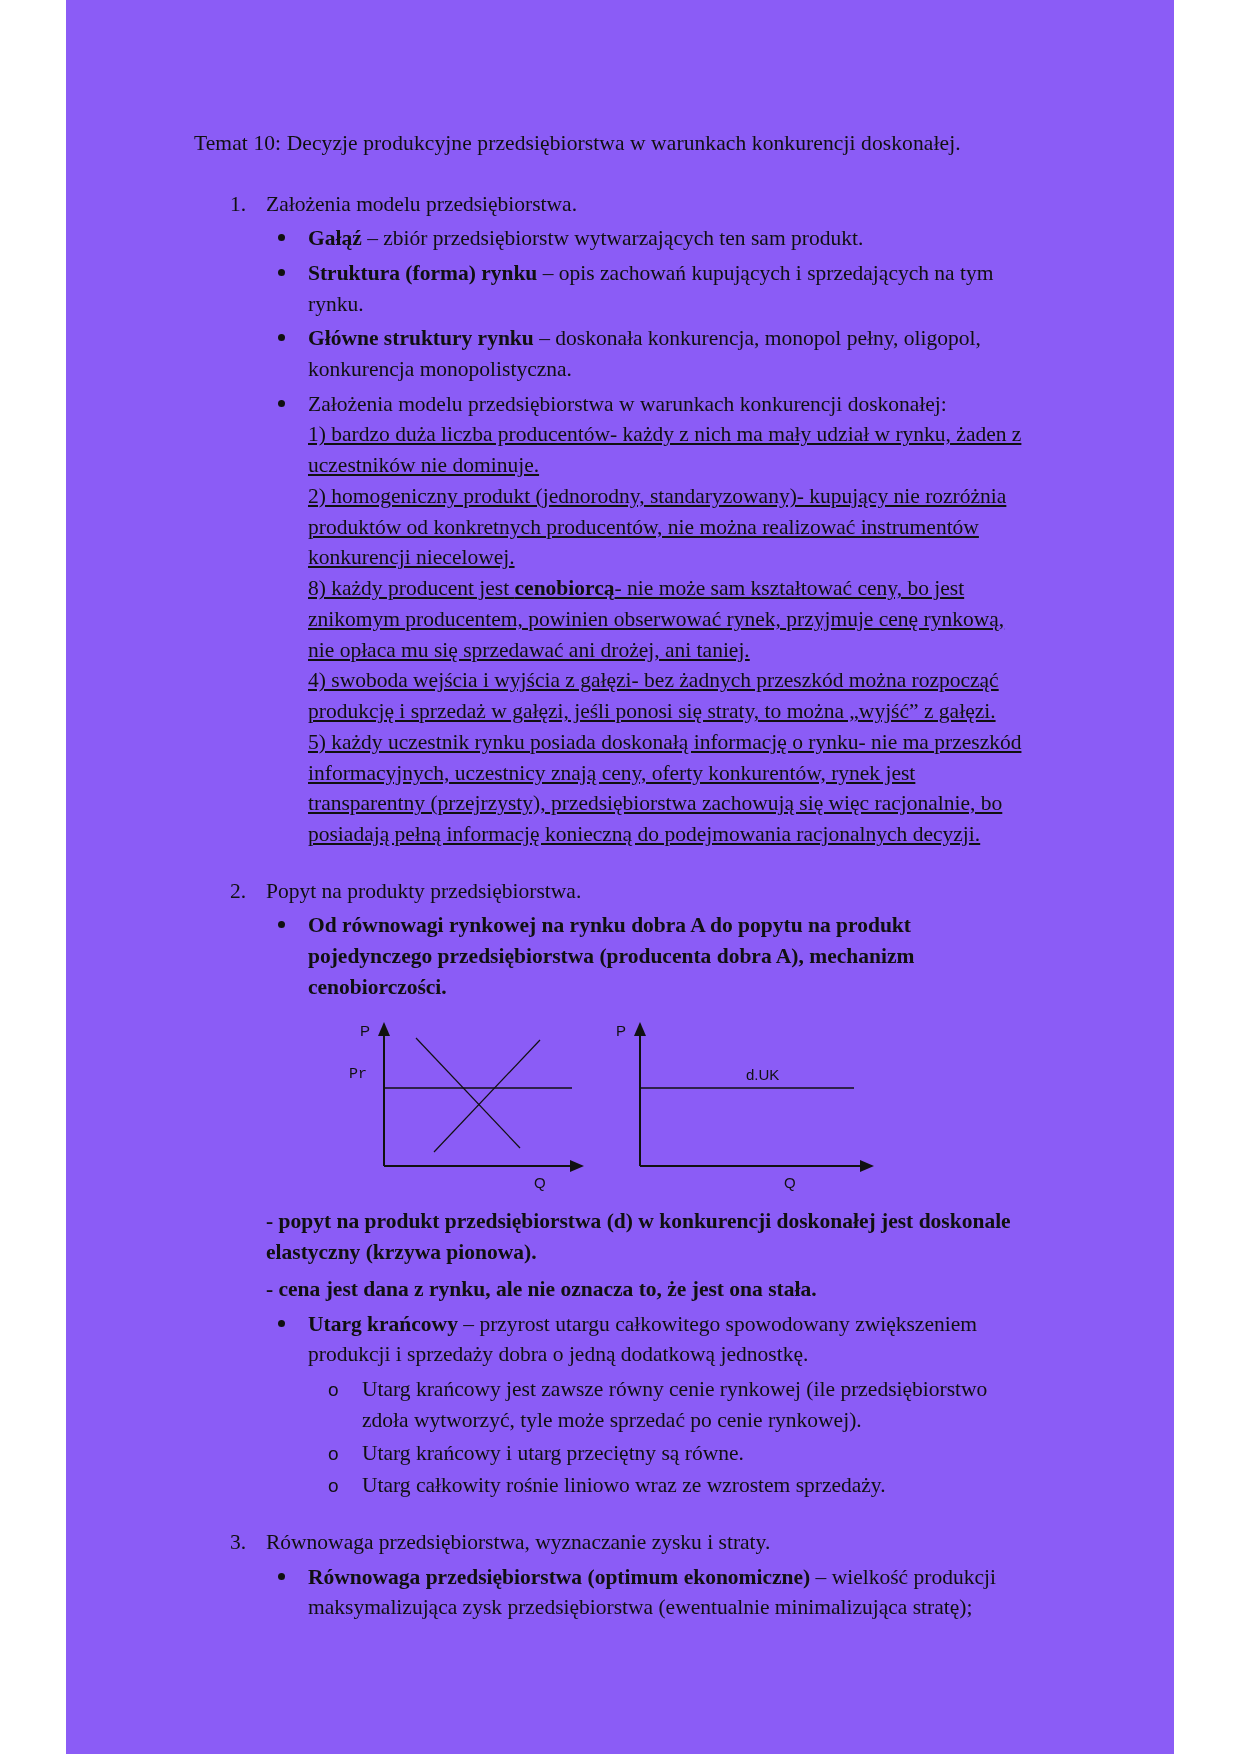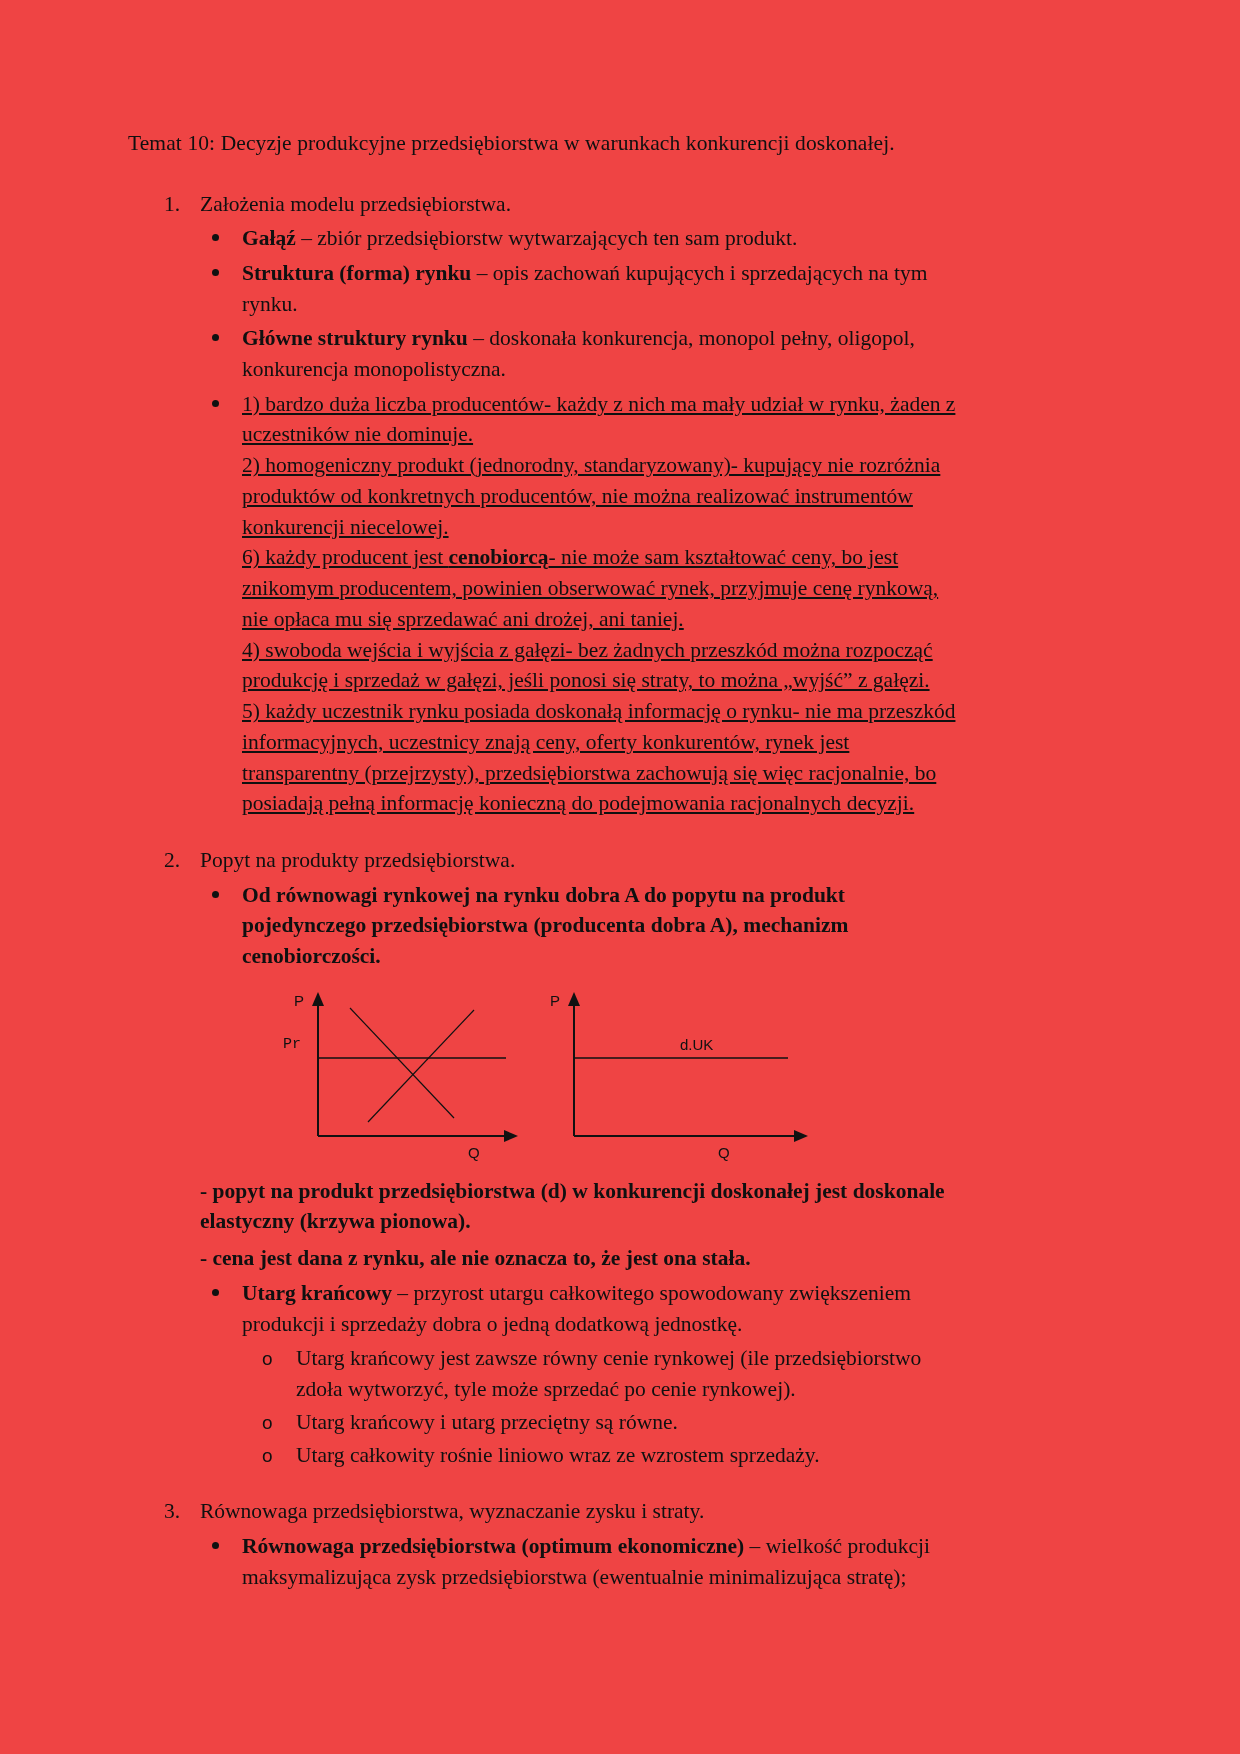--- a/index.html
+++ b/index.html
@@ -7,24 +7,24 @@
     margin: 0;
     padding: 0;
     background: #ffffff;
   }
   body {
     font-family: "Liberation Serif", "DejaVu Serif", serif;
     color: #101010;
   }
   .page {
     position: relative;
-    width: 1240px;
+    width: 1108px;
     height: 1754px;
     margin: 0 auto;
-    background: #ef4444;
+    background: #8b5cf6;
     box-sizing: border-box;
     overflow: hidden;
   }
   .content {
     position: absolute;
     left: 128px;
     top: 128px;
     width: 840px;
   }
   
@@ -157,23 +157,24 @@
           <li>
             <span class="dot"></span>
             <b>Struktura (forma) rynku</b><span> – opis zachowań kupujących i sprzedających na tym rynku.</span>
           </li>
           <li>
             <span class="dot"></span>
             <b>Główne struktury rynku</b><span> – doskonała konkurencja, monopol pełny, oligopol, konkurencja monopolistyczna.</span>
           </li>
           <li>
             <span class="dot"></span>
+            <span>Założenia modelu przedsiębiorstwa w warunkach konkurencji doskonałej:</span>
             <div class="subnum">1) bardzo duża liczba producentów- każdy z nich ma mały udział w rynku, żaden z uczestników nie dominuje.</div>
             <div class="subnum">2) homogeniczny produkt (jednorodny, standaryzowany)- kupujący nie rozróżnia produktów od konkretnych producentów, nie można realizować instrumentów konkurencji niecelowej.</div>
-            <div class="subnum"><span>6) każdy producent jest </span><b>cenobiorcą</b><span>- nie może sam kształtować ceny, bo jest znikomym producentem, powinien obserwować rynek, przyjmuje cenę rynkową, nie opłaca mu się sprzedawać ani drożej, ani taniej.</span></div>
+            <div class="subnum"><span>8) każdy producent jest </span><b>cenobiorcą</b><span>- nie może sam kształtować ceny, bo jest znikomym producentem, powinien obserwować rynek, przyjmuje cenę rynkową, nie opłaca mu się sprzedawać ani drożej, ani taniej.</span></div>
             <div class="subnum">4) swoboda wejścia i wyjścia z gałęzi- bez żadnych przeszkód można rozpocząć produkcję i sprzedaż w gałęzi, jeśli ponosi się straty, to można „wyjść” z gałęzi.</div>
             <div class="subnum">5) każdy uczestnik rynku posiada doskonałą informację o rynku- nie ma przeszkód informacyjnych, uczestnicy znają ceny, oferty konkurentów, rynek jest transparentny (przejrzysty), przedsiębiorstwa zachowują się więc racjonalnie, bo posiadają pełną informację konieczną do podejmowania racjonalnych decyzji.</div>
           </li>
         </ul>
       </li>
 
       <li>
         <span class="num">2.</span>
         <span class="lvl1-text">Popyt na produkty przedsiębiorstwa.</span>
 

